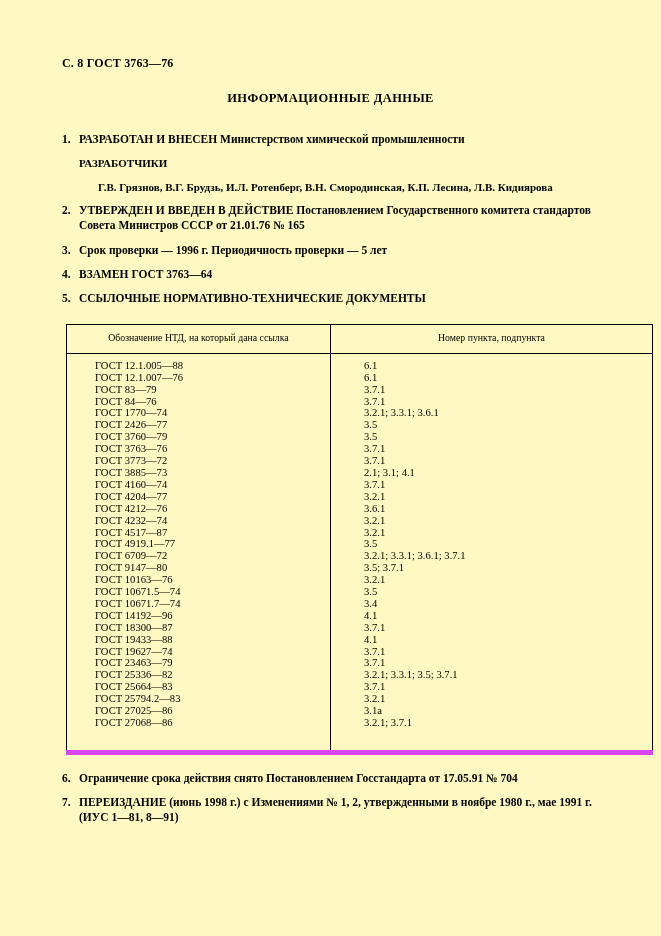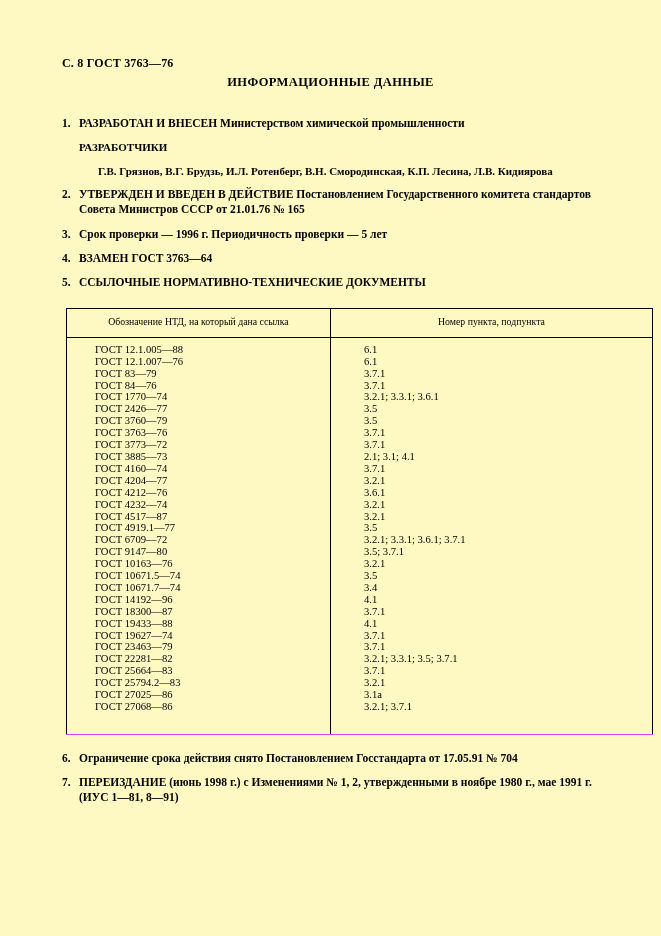--- a/index.html
+++ b/index.html
@@ -16,21 +16,21 @@
   }
   .running-head {
     font-size: 12px;
     font-weight: bold;
     letter-spacing: 0.2px;
   }
   .doc-title {
     text-align: center;
     font-weight: bold;
     font-size: 12.5px;
-    margin-top: 4px;
+    margin-top: 20px;
     margin-bottom: 26px;
     letter-spacing: 0.4px;
   }
   .item {
     display: flex;
     font-weight: bold;
     font-size: 11.5px;
     line-height: 1.32;
     margin-bottom: 9px;
   }
@@ -75,21 +75,21 @@
   table.ntd tbody td.d1 {
     border-left: 1px solid #000;
     border-right: 1px solid #000;
     padding-left: 28px;
   }
   table.ntd tbody td.d2 {
     border-right: 1px solid #000;
     padding-left: 33px;
   }
   table.ntd tbody tr.first td { padding-top: 6px; }
-  table.ntd tbody tr.last td { padding-bottom: 21px; border-bottom: 1px solid #d946ef; margin-left: 40px; }
+  table.ntd tbody tr.last td { padding-bottom: 21px; border-bottom: 5px solid #d946ef; margin-left: 40px; }
   .after-table { margin-top: 16px; }
 </style>
 </head>
 <body>
 
 <div class="page">
 
   <div class="running-head">С. 8 ГОСТ 3763—76</div>
 
   <div class="doc-title">ИНФОРМАЦИОННЫЕ ДАННЫЕ</div>
@@ -258,21 +258,21 @@
       <td class="d1">ГОСТ  19627—74</td>
       <td class="d2">3.7.1</td>
     </tr>
 
     <tr>
       <td class="d1">ГОСТ  23463—79</td>
       <td class="d2">3.7.1</td>
     </tr>
 
     <tr>
-      <td class="d1">ГОСТ  22281—82</td>
+      <td class="d1">ГОСТ  25336—82</td>
       <td class="d2">3.2.1; 3.3.1; 3.5; 3.7.1</td>
     </tr>
 
     <tr>
       <td class="d1">ГОСТ  25664—83</td>
       <td class="d2">3.7.1</td>
     </tr>
 
     <tr>
       <td class="d1">ГОСТ  25794.2—83</td>

